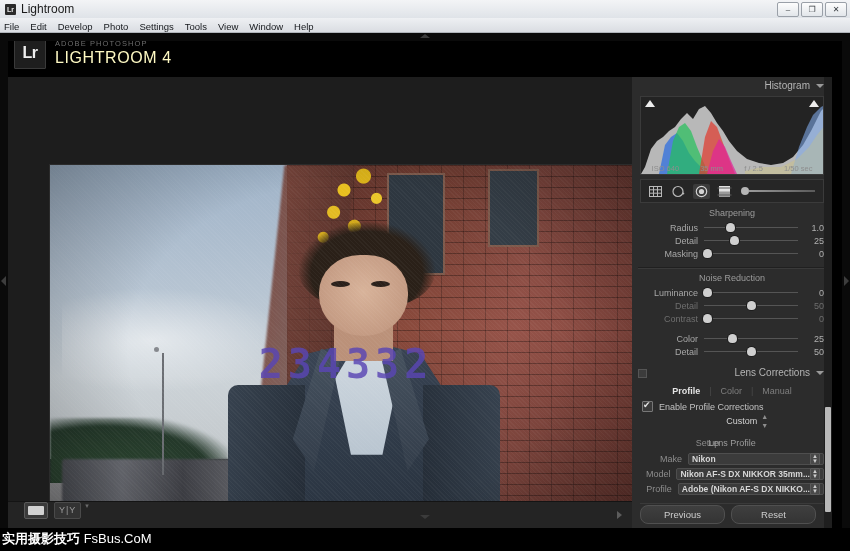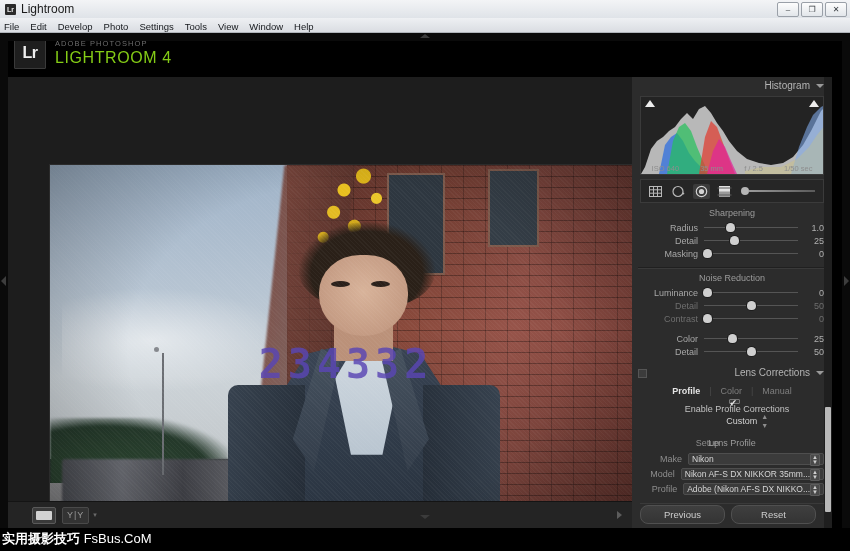--- a/index.html
+++ b/index.html
@@ -30,42 +30,42 @@
   
   .lr{position:absolute;left:0;top:33px;width:850px;height:495px;background:#000;}
 
   .lrhead{position:absolute;left:0;top:0;width:850px;height:44px;background:#000;}
   .idplate{position:absolute;left:14px;top:4px;display:flex;align-items:center;}
   .lrlogo{width:30px;height:30px;background:#1e1e1e;border:1px solid #3a3a3a;
     color:#efefef;font-size:16px;font-weight:bold;text-align:center;line-height:30px;
     letter-spacing:-.5px;border-radius:1px;}
   .idtext{margin-left:9px;line-height:1;}
   .idtext .t1{font-size:7.5px;color:#6d6d6d;letter-spacing:1.1px;}
-  .idtext .t2{font-size:16px;color:#84cc16;letter-spacing:.6px;margin-top:2px;}
+  .idtext .t2{font-size:16px;color:#fef9c3;letter-spacing:.6px;margin-top:2px;}
 
   .modules{position:absolute;right:12px;top:55px;display:flex;align-items:center;}
   .mod{font-size:11px;color:#8d8d8d;padding:0 6px;}
   .mod.active{color:#fff;font-weight:bold;}
   .modsep{color:#4a4a4a;font-size:11px;}
 
   .topcollapse{position:absolute;left:0;top:33px;width:850px;height:8px;
     background:#0a0a0a;}
   .topcollapse .arw{position:absolute;left:50%;top:1px;transform:translateX(-50%);
     width:0;height:0;border-left:5px solid transparent;border-right:5px solid transparent;
     border-bottom:4px solid #3b3b3b;}
 
   
   .center{position:absolute;left:8px;top:44px;width:624px;height:451px;background:#86efac;}
   .canvas{position:absolute;left:0;top:0;width:624px;height:424px;background:#1d1d1d;}
   .photo{position:absolute;left:21px;top:44px;width:592px;height:408px;overflow:hidden;
     box-shadow:0 0 0 1px #2b2b2b;}
   .photowrap{position:absolute;left:21px;top:44px;width:592px;height:408px;}
 
   .toolbar{position:absolute;left:0;bottom:0;width:624px;height:27px;background:#242424;
-    border-top:1px solid #141414;display:flex;align-items:center;padding-left:24px;
+    border-top:1px solid #141414;display:flex;padding-left:16px;
     box-sizing:border-box;}
   .tbicon{width:22px;height:15px;border:1px solid #5a5a5a;border-radius:2px;
     background:#3a3a3a;position:relative;margin-right:6px;}
   .tbicon::after{content:"";position:absolute;left:3px;top:3px;right:3px;bottom:3px;
     background:#d2d2d2;border-radius:1px;}
   .yy{height:15px;padding:0 4px;border:1px solid #4a4a4a;border-radius:2px;
     background:#333;color:#9a9a9a;font-size:9px;line-height:15px;letter-spacing:1px;}
   .tbcaret{margin-left:4px;color:#6a6a6a;font-size:7px;}
   .tbarrow{position:absolute;right:10px;top:50%;transform:translateY(-50%);
     width:0;height:0;border-top:4px solid transparent;border-bottom:4px solid transparent;
@@ -128,35 +128,35 @@
   .sval.dim{color:#6e6e6e;}
 
   .secline{height:1px;background:#202020;margin:7px 6px 0 6px;border-bottom:1px solid #3a3a3a;}
 
   .lctabs{display:flex;justify-content:center;align-items:center;height:16px;
     margin:2px 8px 0 8px;}
   .lctab{font-size:9px;color:#7e7e7e;padding:0 9px;}
   .lctab.active{color:#e4e4e4;font-weight:bold;}
   .lcsep{color:#4a4a4a;font-size:9px;}
 
-  .checkrow{display:flex;align-items:center;height:15px;padding-left:10px;flex-direction:column;}
+  .checkrow{display:flex;align-items:center;height:15px;padding-left:10px;}
   .chk{width:9px;height:9px;border:1px solid #777;background:#3a3a3a;position:relative;
     margin-right:6px;border-radius:1px;}
   .chk::after{content:"✔";position:absolute;left:0px;top:-2px;font-size:9px;color:#e6e6e6;}
   .checkrow span{font-size:9px;color:#c2c2c2;}
 
   .setuprow{display:flex;align-items:center;justify-content:center;height:14px;}
   .setuprow .lb{font-size:9px;color:#8d8d8d;margin-right:7px;margin-top:43px;}
   .setuprow .vl{font-size:9px;color:#d2d2d2;}
   .setuprow .upd{margin-left:4px;color:#8d8d8d;font-size:7px;line-height:9px;}
 
   .frow{display:flex;align-items:center;height:15px;padding:0 8px;box-sizing:border-box;}
   .frow .lb{width:42px;text-align:right;font-size:9px;color:#8d8d8d;padding-right:6px;}
   .fsel{flex:1;height:12px;background:#3b3b3b;border:1px solid #4e4e4e;border-radius:2px;
-    display:flex;align-items:flex-start;padding:0 3px;box-sizing:border-box;}
+    display:flex;align-items:center;padding:0 3px;box-sizing:border-box;font-weight:bold;}
   .fsel .txt{flex:1;font-size:8.5px;color:#d6d6d6;white-space:nowrap;overflow:hidden;}
   .fsel .arrows{width:8px;height:10px;background:#4a4a4a;border:1px solid #5c5c5c;
     border-radius:1px;color:#cfcfcf;font-size:6px;line-height:5px;text-align:center;}
 
   .btnrow{position:absolute;left:0;bottom:4px;width:192px;display:flex;gap:6px;
     padding:0 8px;box-sizing:border-box;}
   .lbtn{flex:1;height:17px;background:linear-gradient(#3f3f3f,#343434);
     border:1px solid #505050;border-radius:8px;color:#cdcdcd;font-size:9.5px;
     line-height:17px;text-align:center;}
   .topline{position:absolute;left:8px;bottom:24px;width:184px;height:1px;background:#3a3a3a;}

